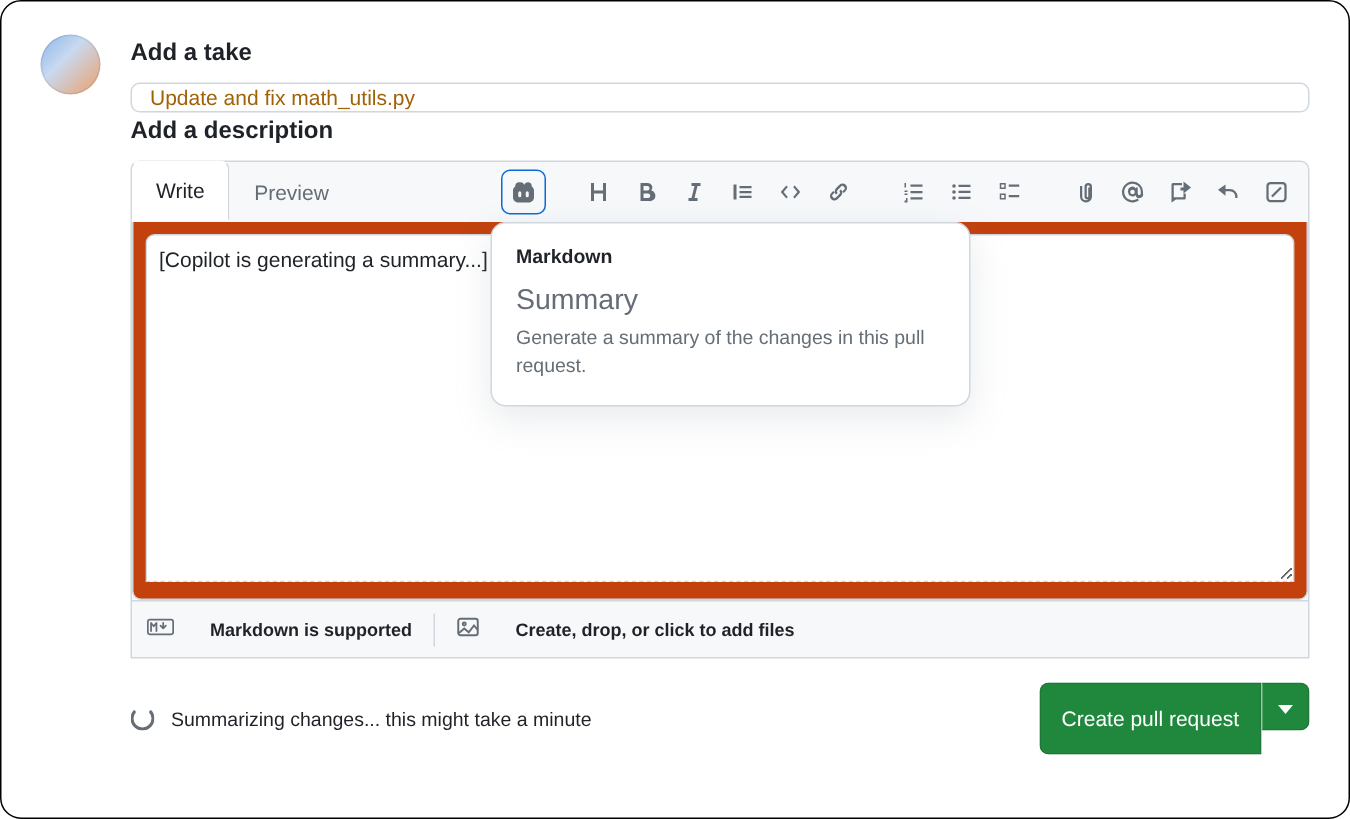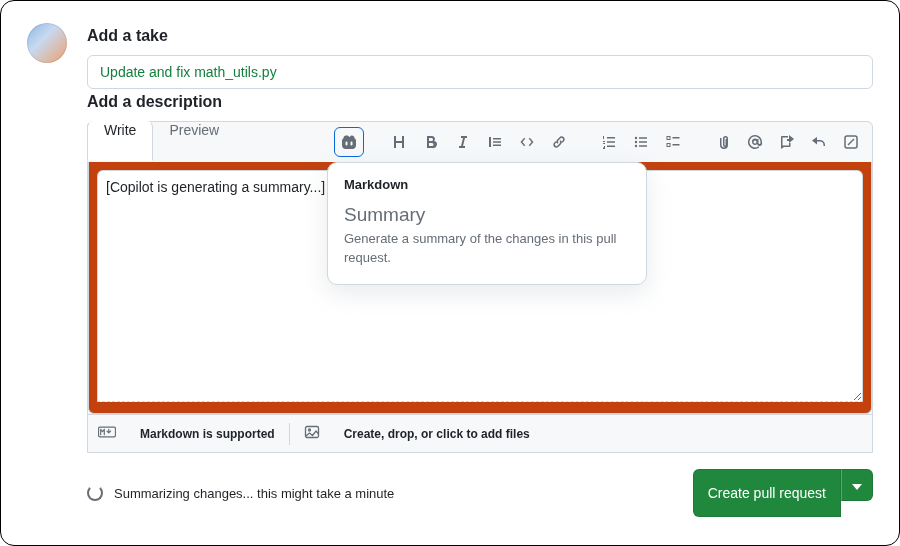--- a/index.html
+++ b/index.html
@@ -30,24 +30,24 @@
     box-shadow: inset 0 0 0 1px rgba(0,0,0,.08);
   }
   .main-col { flex: 1 1 auto; min-width: 0; }
   h2.section-label {
     margin: 4px 0 10px 0;
     font-size: 16px;
     font-weight: 600;
   }
   .title-input {
     width: 100%;
-    height: 34px;
+    height: 20px;
     padding: 0 12px;
     font-size: 14px;
-    color: #15803d;
+    color: #a16207;
     background: #fff;
     border: 1px solid #d0d7de;
     border-radius: 6px;
     outline: none;
   }
   .desc-label { margin-top: 22px; }
   .tab-wrap {
     margin-top: 8px;
     border: 1px solid #d0d7de;
     border-radius: 6px 6px 0 0;
@@ -59,21 +59,21 @@
     align-items: center;
     height: 40px;
   }
   .tabs {
     display: flex;
     height: 100%;
     padding-left: 0;
   }
   .tab {
     display: flex;
-    align-items: flex-start;
+    align-items: center;
     justify-content: center;
     padding: 0 16px;
     font-size: 14px;
     color: #656d76;
     cursor: pointer;
     user-select: none;
     height: 100%;
   }
   .tab.active {
     background: #fff;

